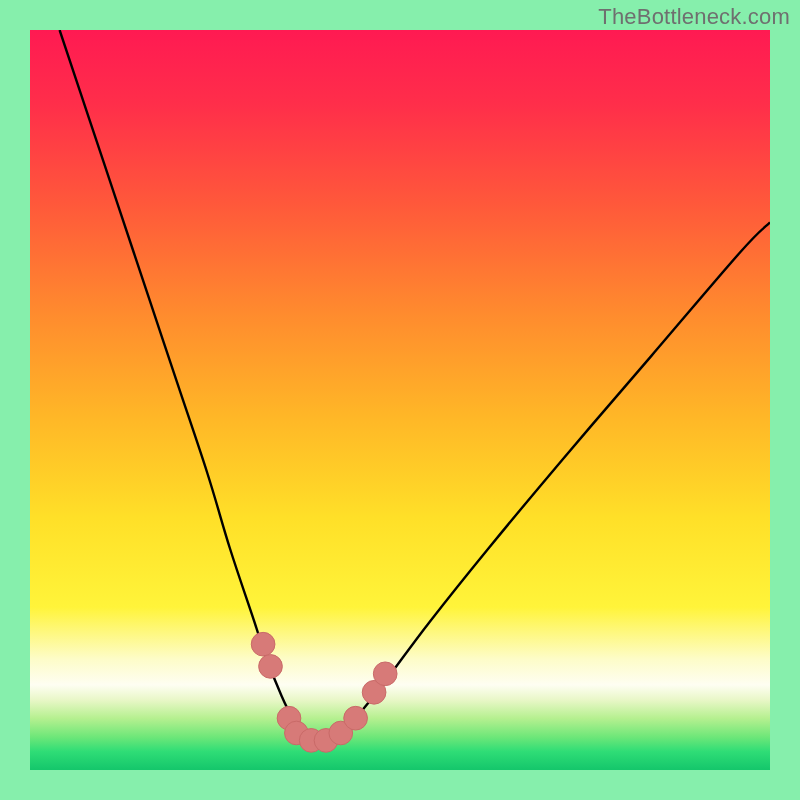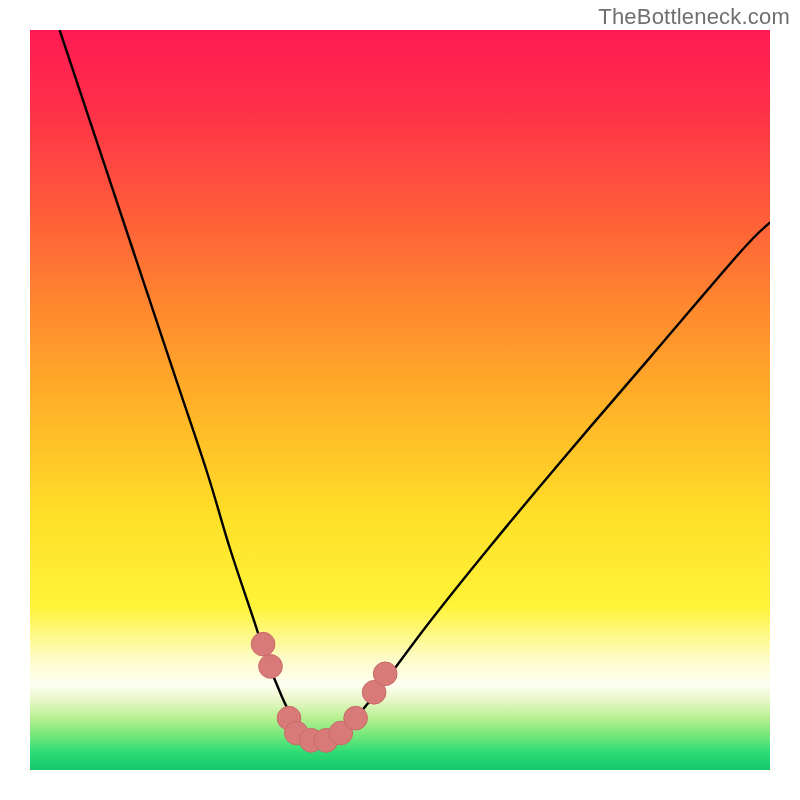--- a/index.html
+++ b/index.html
@@ -8,21 +8,21 @@
     width: 800px;
     height: 800px;
     background: #000000;
     overflow: hidden;
     font-family: Arial, Helvetica, sans-serif;
   }
   .stage {
     position: relative;
     width: 800px;
     height: 800px;
-    background: #ffffff;
+    background: #86efac;
   }
   .watermark {
     position: absolute;
     top: 4px;
     right: 10px;
     color: #6f6f6f;
     font-size: 22px;
     font-weight: 500;
     letter-spacing: 0.2px;
     z-index: 10;

